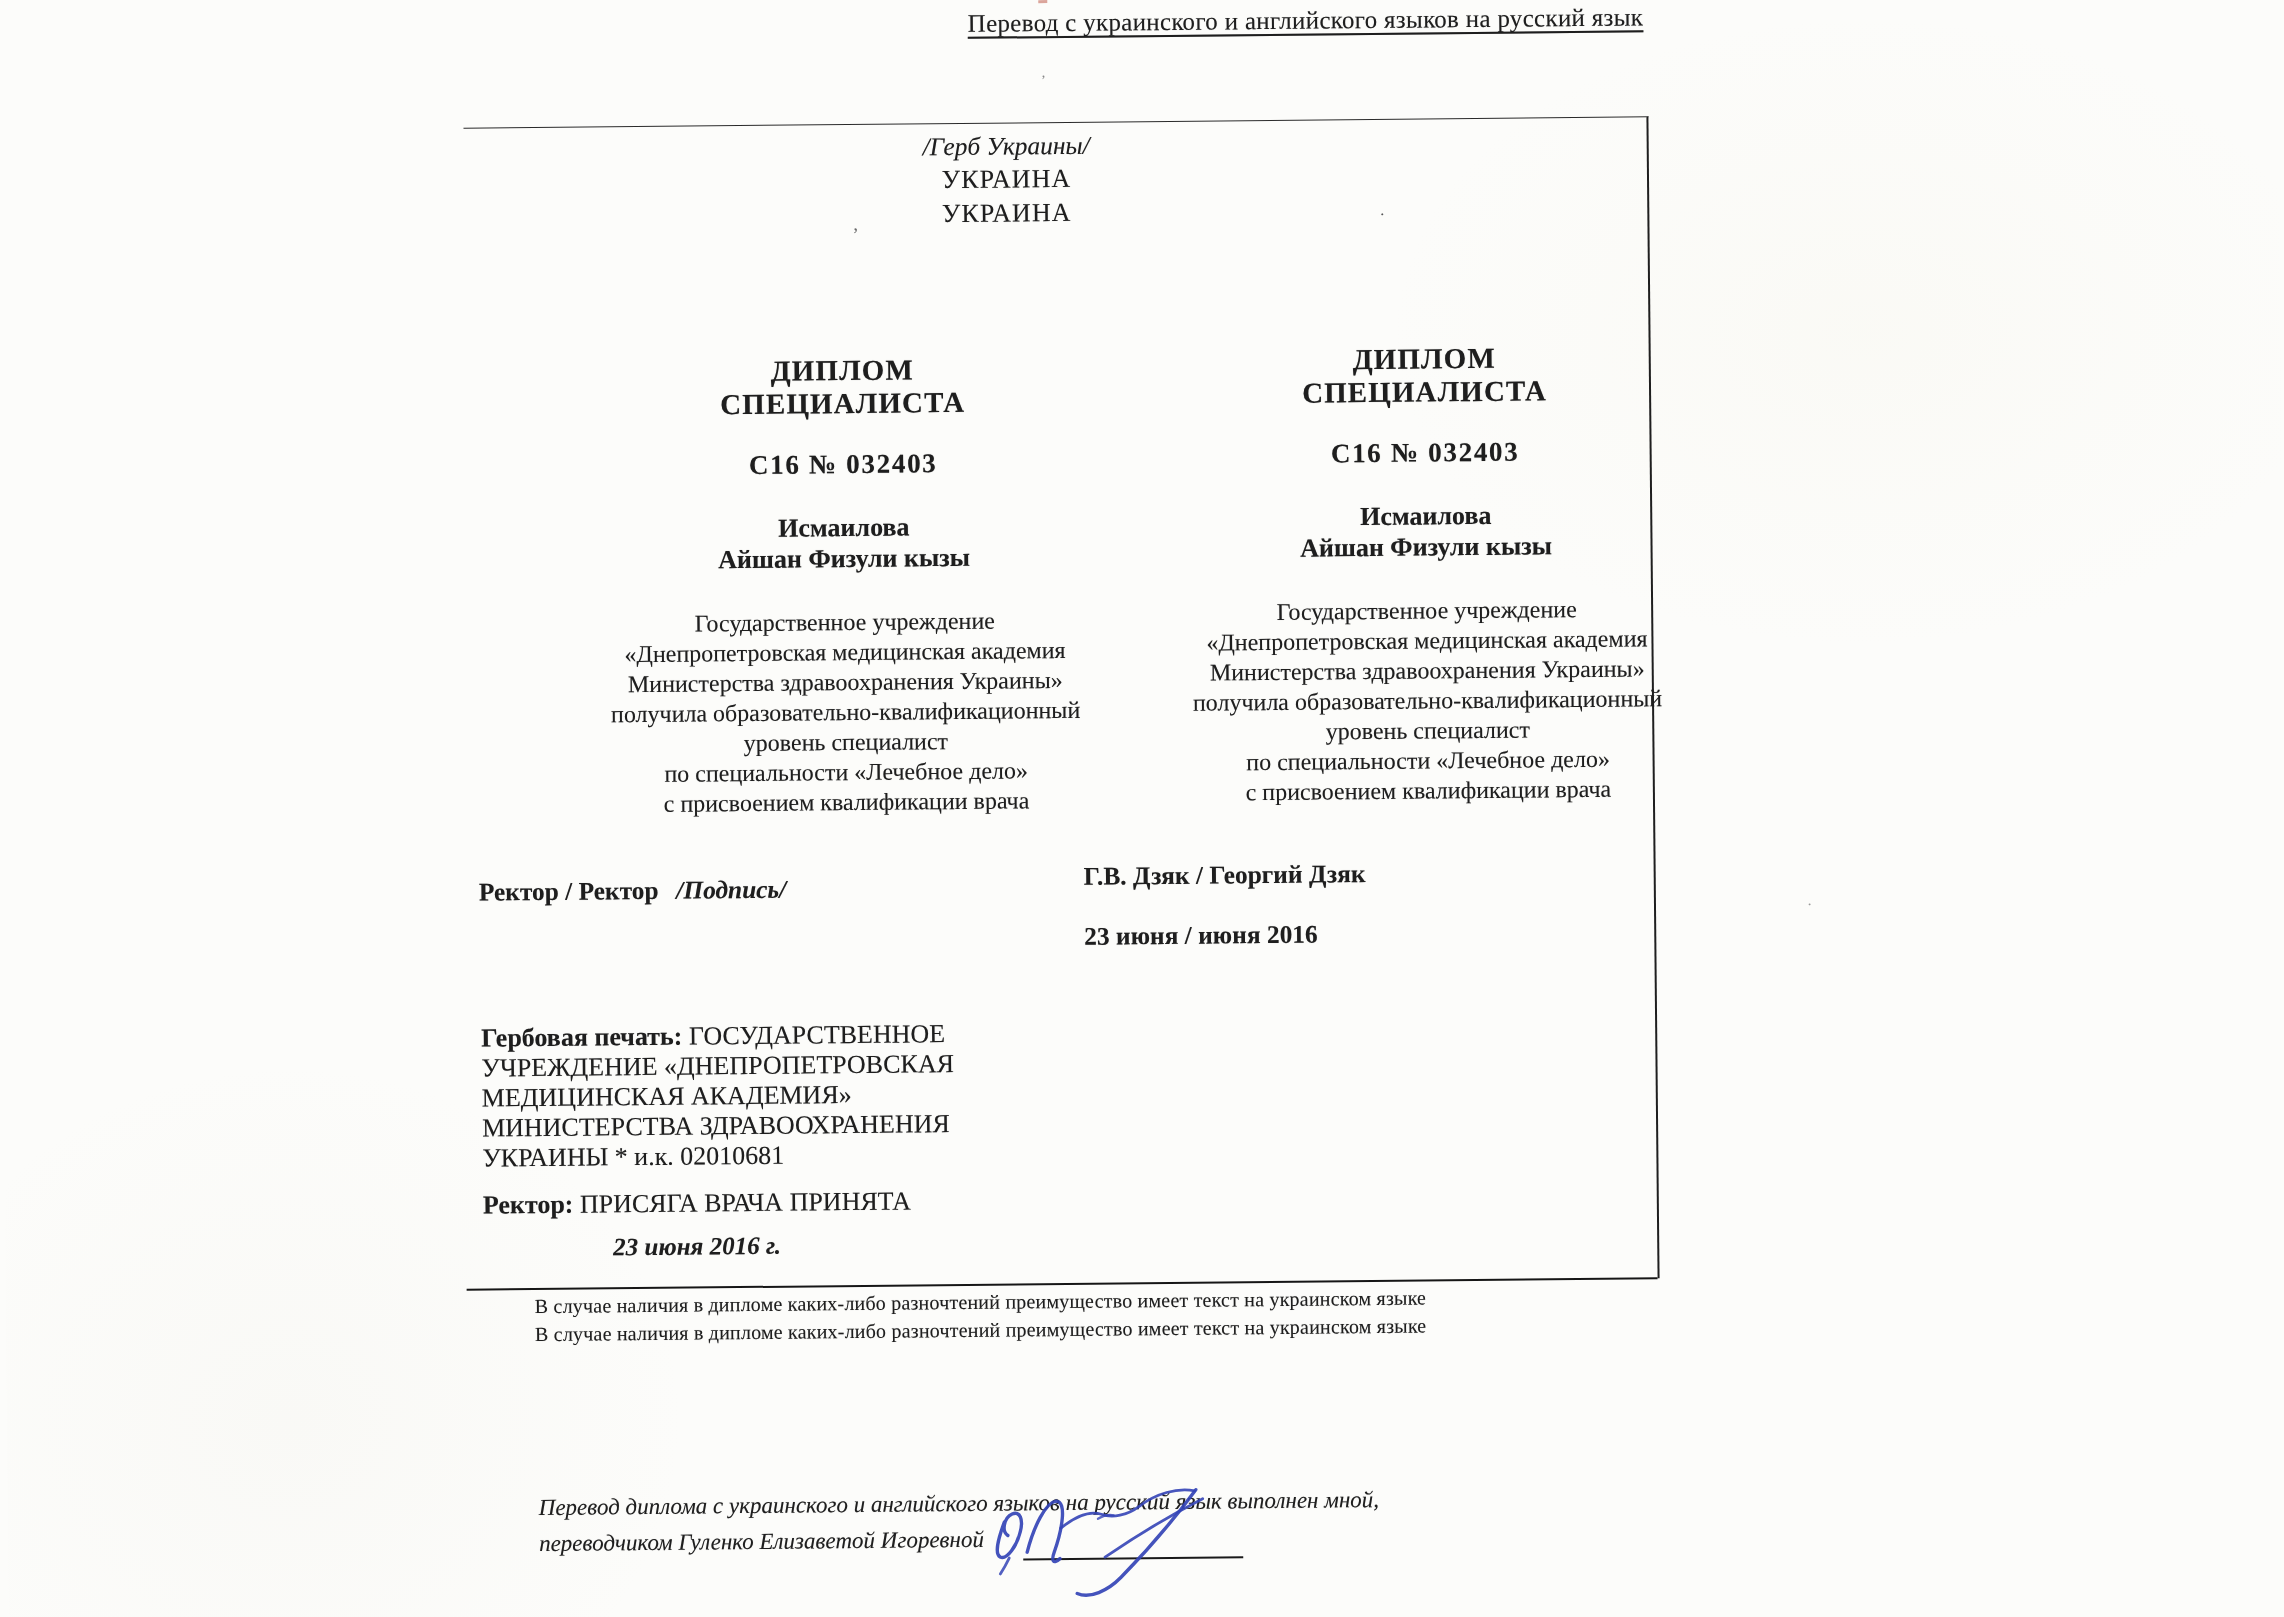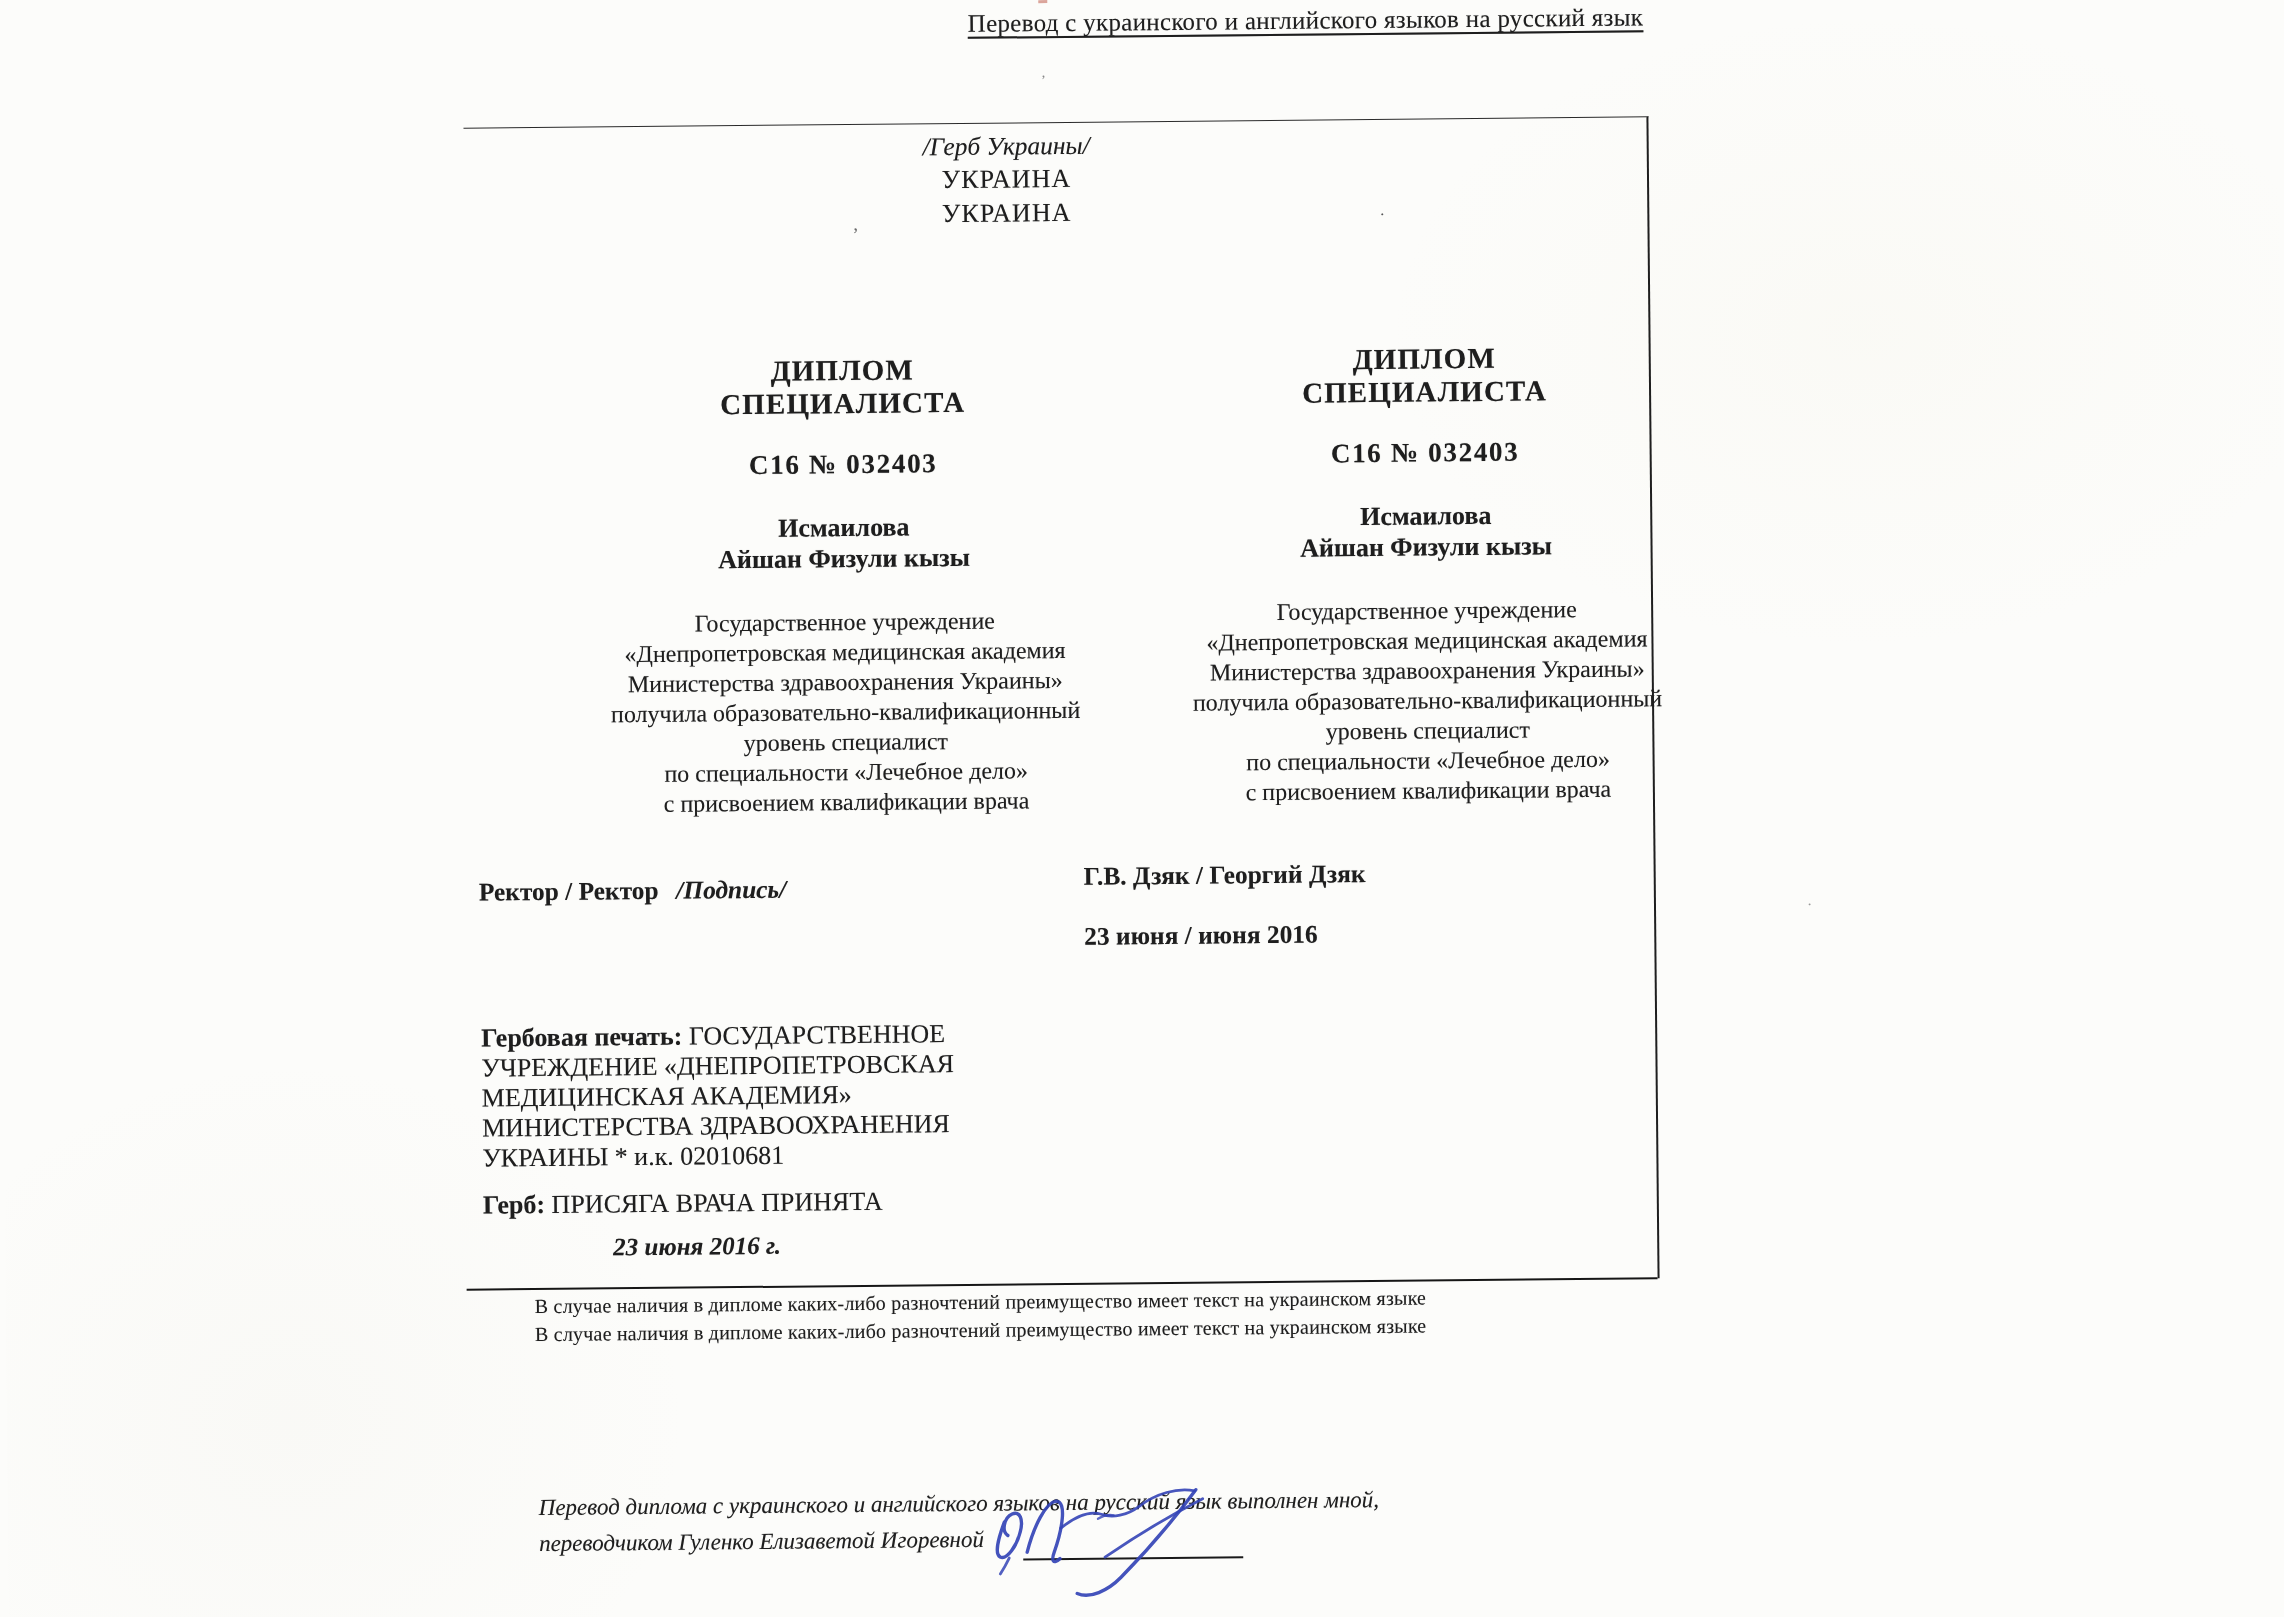--- a/index.html
+++ b/index.html
@@ -133,21 +133,21 @@
 
   <div class="txt b" id="dzyak-line">Г.В. Дзяк / Георгий Дзяк</div>
   <div class="txt b" id="date-line">23 июня / июня 2016</div>
 
   <div class="txt" id="seal-block">
     <span class="b">Гербовая печать:</span>
     <span>ГОСУДАРСТВЕННОЕ<br>УЧРЕЖДЕНИЕ «ДНЕПРОПЕТРОВСКАЯ<br>МЕДИЦИНСКАЯ АКАДЕМИЯ»<br>МИНИСТЕРСТВА ЗДРАВООХРАНЕНИЯ<br>УКРАИНЫ * и.к. 02010681</span>
   </div>
 
   <div class="txt" id="stamp-block">
-    <span class="b">Герб:</span>
+    <span class="b">Ректор:</span>
     <span>ПРИСЯГА ВРАЧА ПРИНЯТА</span>
   </div>
   <div class="txt" id="stamp-date">23 июня 2016 г.</div>
 
   <div class="txt disclaimer" id="disclaimer-1">В случае наличия в дипломе каких-либо разночтений преимущество имеет текст на украинском языке</div>
   <div class="txt disclaimer" id="disclaimer-2">В случае наличия в дипломе каких-либо разночтений преимущество имеет текст на украинском языке</div>
 
   <div class="txt translator-line" id="translator-1">Перевод диплома с украинского и английского языков на русский язык выполнен мной,</div>
   <div class="txt translator-line" id="translator-2">переводчиком Гуленко Елизаветой Игоревной</div>
   <div id="sign-underline"></div>

